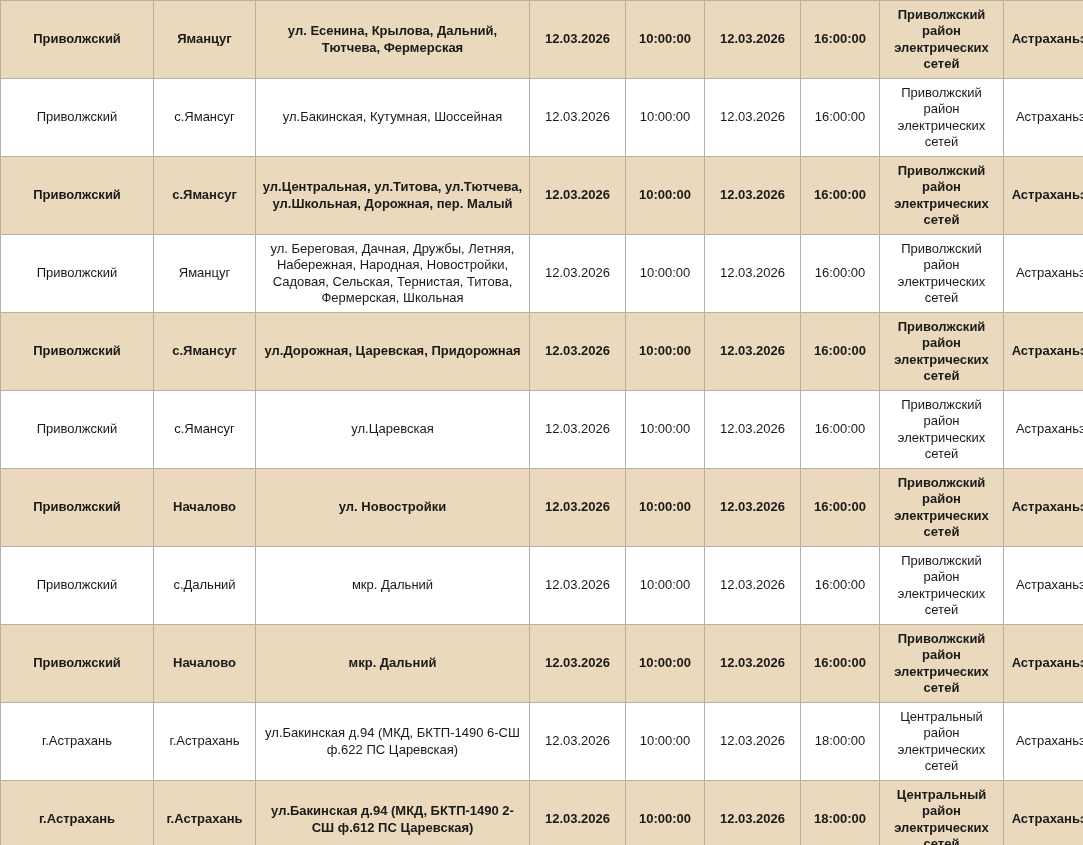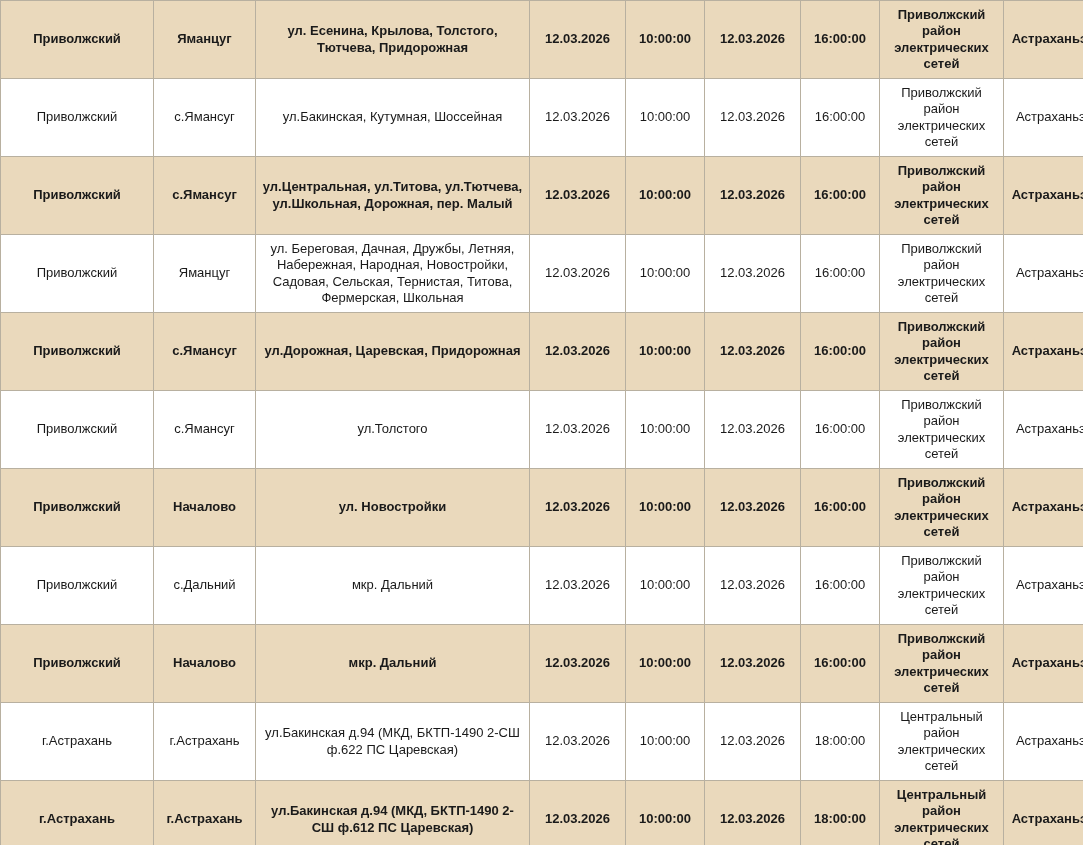--- a/index.html
+++ b/index.html
@@ -57,21 +57,21 @@
       <col class="c4">
       <col class="c5">
       <col class="c6">
       <col class="c7">
       <col class="c8">
   </colgroup>
   <tbody>
       <tr class="row-alt">
         <td>Приволжский</td>
         <td>Яманцуг</td>
-        <td>ул. Есенина, Крылова, Толстого, Тютчева, Придорожная</td>
+        <td>ул. Есенина, Крылова, Дальний, Тютчева, Фермерская</td>
         <td>12.03.2026</td>
         <td>10:00:00</td>
         <td>12.03.2026</td>
         <td>16:00:00</td>
         <td>Приволжский район электрических сетей</td>
         <td>Астраханьэнерго</td>
       </tr>
       <tr class="row-plain">
         <td>Приволжский</td>
         <td>с.Ямансуг</td>
@@ -112,21 +112,21 @@
         <td>12.03.2026</td>
         <td>10:00:00</td>
         <td>12.03.2026</td>
         <td>16:00:00</td>
         <td>Приволжский район электрических сетей</td>
         <td>Астраханьэнерго</td>
       </tr>
       <tr class="row-plain">
         <td>Приволжский</td>
         <td>с.Ямансуг</td>
-        <td>ул.Толстого</td>
+        <td>ул.Царевская</td>
         <td>12.03.2026</td>
         <td>10:00:00</td>
         <td>12.03.2026</td>
         <td>16:00:00</td>
         <td>Приволжский район электрических сетей</td>
         <td>Астраханьэнерго</td>
       </tr>
       <tr class="row-alt">
         <td>Приволжский</td>
         <td>Началово</td>
@@ -156,21 +156,21 @@
         <td>12.03.2026</td>
         <td>10:00:00</td>
         <td>12.03.2026</td>
         <td>16:00:00</td>
         <td>Приволжский район электрических сетей</td>
         <td>Астраханьэнерго</td>
       </tr>
       <tr class="row-plain">
         <td>г.Астрахань</td>
         <td>г.Астрахань</td>
-        <td>ул.Бакинская д.94 (МКД, БКТП-1490 2-СШ ф.622 ПС Царевская)</td>
+        <td>ул.Бакинская д.94 (МКД, БКТП-1490 6-СШ ф.622 ПС Царевская)</td>
         <td>12.03.2026</td>
         <td>10:00:00</td>
         <td>12.03.2026</td>
         <td>18:00:00</td>
         <td>Центральный район электрических сетей</td>
         <td>Астраханьэнерго</td>
       </tr>
       <tr class="row-alt">
         <td>г.Астрахань</td>
         <td>г.Астрахань</td>

